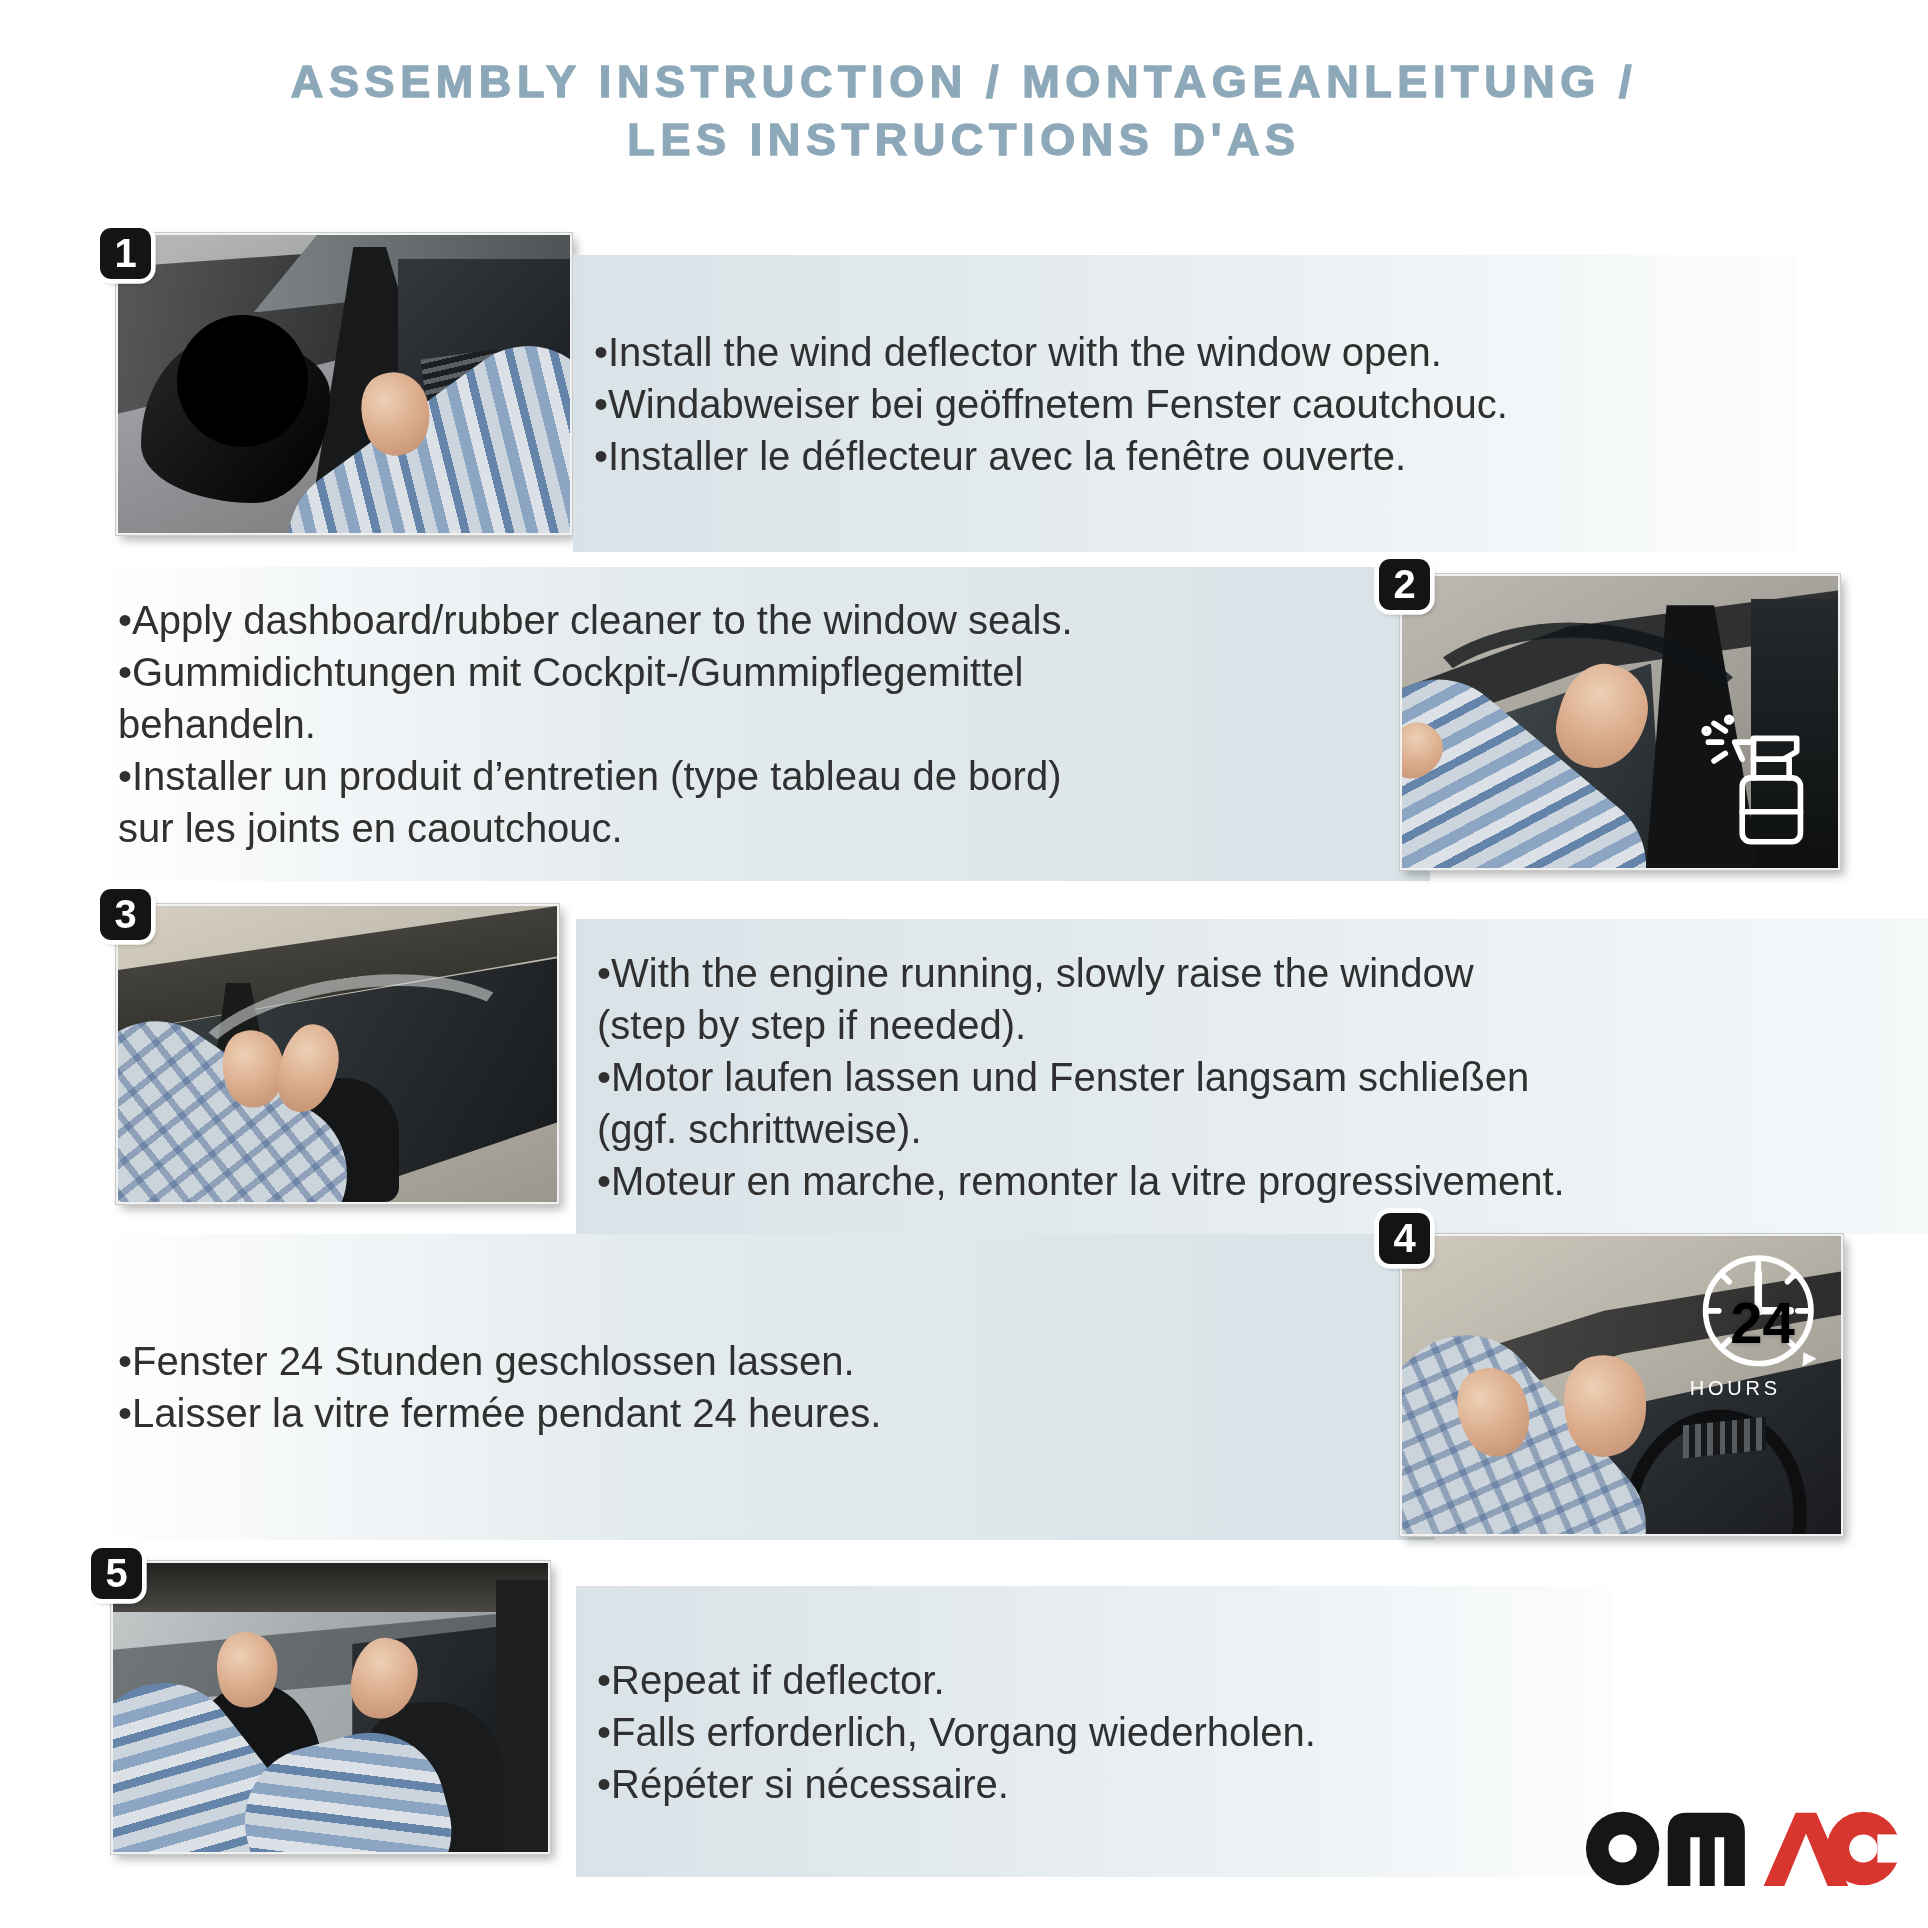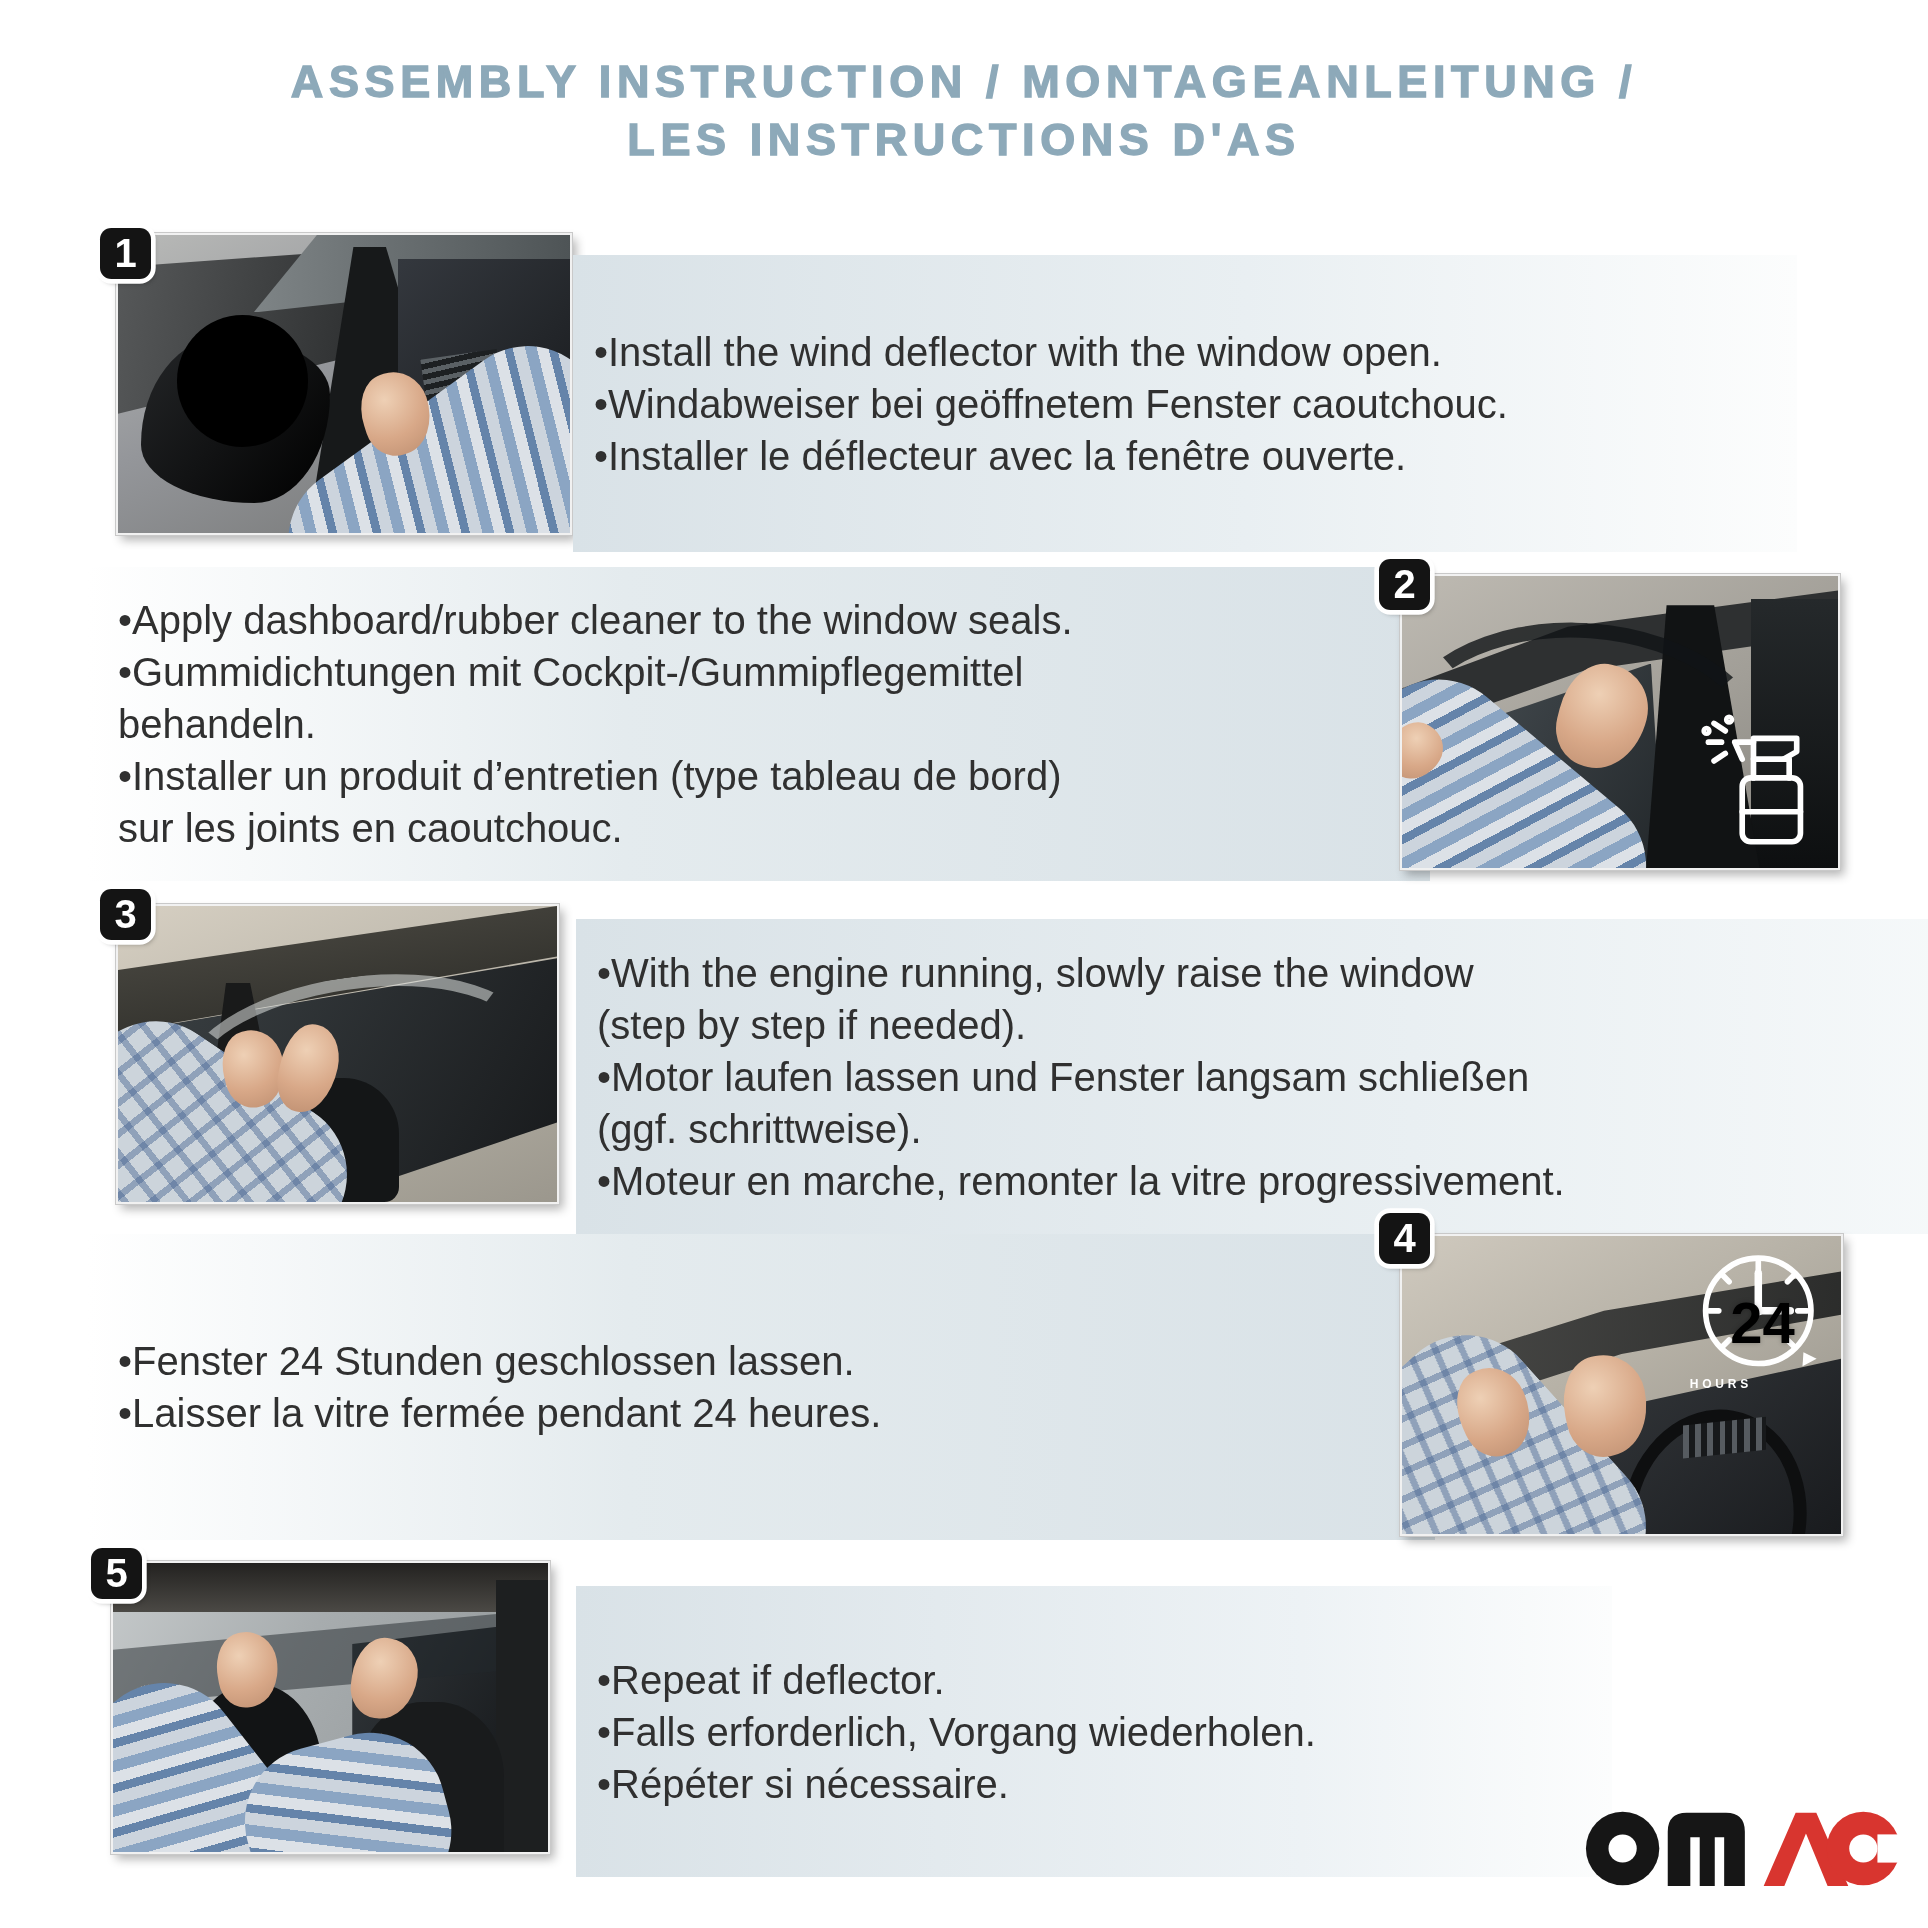--- a/index.html
+++ b/index.html
@@ -114,21 +114,21 @@
     clip-path:polygon(0 62%,55% 26%,100% 2%,100% 100%,0 100%);}
   .p4-wheel{left:50%;top:58%;width:36%;height:66%;border:13px solid #0e0f10;border-radius:50%;transform:rotate(10deg);}
   .p4-vent{left:64%;top:62%;width:19%;height:11%;transform:skewY(-6deg);
     background:repeating-linear-gradient(90deg,#565b60 0 5.6px,#17191b 5.6px 12.2px);}
   .p4-hand{left:13%;top:44%;width:16%;height:30%;transform:rotate(-24deg);}
   .p4-hand2{left:37%;top:40%;width:19%;height:34%;transform:rotate(-12deg);}
   .p4-plaid{left:-16%;bottom:-28%;width:70%;height:80%;transform:rotate(48deg);}
   .clock-wrap{position:absolute;right:11.3px;top:9.4px;width:166px;height:175px;}
   .clock-num{position:absolute;left:22.6px;top:44px;color:#000000;font-weight:bold;font-size:58px;
     text-shadow:0 0 5.6px rgba(0,0,0,.25);margin-left:44px;}
-  .clock-sub{position:absolute;left:26px;top:132px;color:#fff;font-weight:bold;font-size:12px;letter-spacing:3.8px;}
+  .clock-sub{position:absolute;left:26px;top:132px;color:#fff;font-weight:normal;font-size:20px;letter-spacing:3.8px;}
   
   #photo5 .bg{background:linear-gradient(120deg,#c6cacb 0%,#a7acae 40%,#8e9395 100%);}
   .p5-roof{left:0;top:0;width:100%;height:17%;background:linear-gradient(180deg,#232220,#4b4945);}
   .p5-band{left:0;top:14%;width:100%;height:40%;clip-path:polygon(0 40%,100% 5%,100% 55%,0 88%);
     background:rgba(33,39,43,.5);}
   .p5-glassdark{left:55%;top:20%;width:45%;height:80%;clip-path:polygon(0 10%,100% 0,100% 100%,0 100%);
     background:linear-gradient(120deg,#31363a,#101214);}
   .p5-frame{left:88%;top:6%;width:12%;height:94%;background:#1d1f20;}
   .p5-headrest{left:18%;top:42%;width:30%;height:58%;background:#121415;border-radius:48% 48% 10% 10%;transform:rotate(-5deg);}
   .p5-seat{left:56%;top:48%;width:34%;height:58%;background:#191b1c;border-radius:45% 45% 0 0;}

